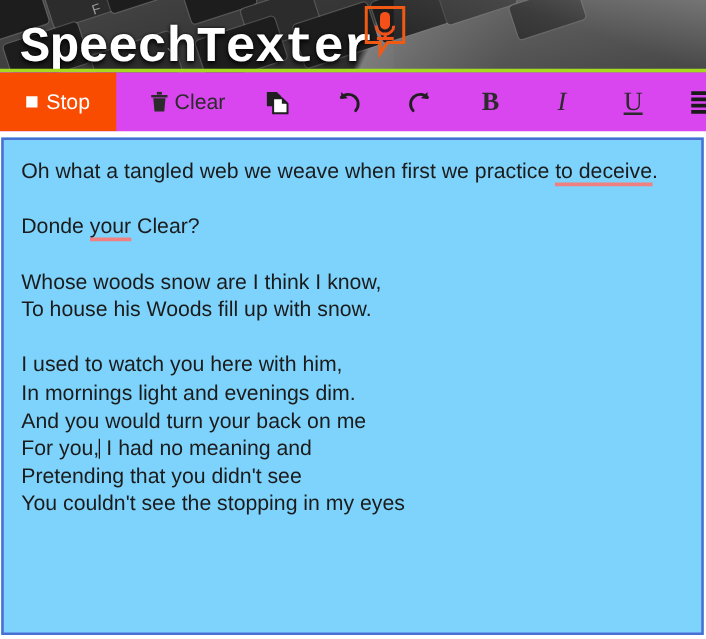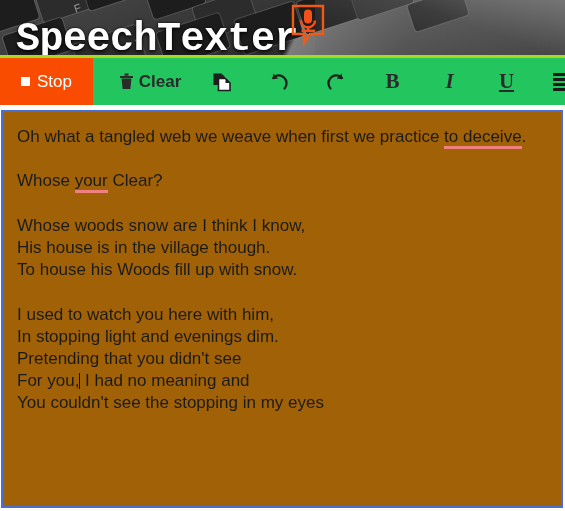--- a/index.html
+++ b/index.html
@@ -92,21 +92,21 @@
     background: #a7d91e;
   }
 
   
   .toolbar {
     position: absolute;
     left: 0;
     top: 58px;
     width: 565px;
     height: 47px;
-    background: #22c55e;
+    background: #d946ef;
     display: flex;
     align-items: stretch;
     overflow: hidden;
   }
   .stop-btn {
     width: 93px;
     flex: 0 0 93px;
     background: #f94c00;
     color: #ffffff;
     display: flex;
@@ -133,21 +133,20 @@
   .tb-btn {
     height: 47px;
     display: flex;
     align-items: center;
     justify-content: center;
     gap: 5px;
     color: #2b2b2b;
     cursor: pointer;
     user-select: none;
     flex: 0 0 auto;
-    font-weight: bold;
   }
   .tb-btn.clear { width: 86px; font-size: 17px; }
   .tb-btn.icononly { width: 57px; }
   .tb-btn.glyph {
     font-size: 21px;
     font-family: "Liberation Serif", serif;
   }
   .tb-btn.glyph.bold { font-weight: bold; }
   .tb-btn.glyph.ital { font-style: italic; }
   .tb-btn.glyph.undl { text-decoration: underline; }
@@ -167,21 +166,21 @@
   .align-ico.left i:nth-child(4) { width: 15px; }
 
   
   .editor {
     position: absolute;
     left: 1px;
     top: 110px;
     width: 562px;
     height: 398px;
     box-sizing: border-box;
-    background: #a16207;
+    background: #7dd3fc;
     border: 2px solid #4a6fd4;
     padding: 14px 12px 12px 14px;
     overflow: hidden;
   }
   .line {
     font-family: "Liberation Sans", sans-serif;
     font-size: 17px;
     line-height: 22.2px;
     color: #1b1b1b;
     white-space: pre;
@@ -300,33 +299,33 @@
 
     </div>
   </div>
 
   <div class="editor">
 
     <div class="line"><span>Oh what a tangled web we weave when first we practice </span><span class="misspell">to deceive</span><span>.</span></div>
 
     <div class="line blank"></div>
 
-    <div class="line"><span>Whose </span><span class="misspell">your</span><span> Clear?</span></div>
+    <div class="line"><span>Donde </span><span class="misspell">your</span><span> Clear?</span></div>
 
     <div class="line blank"></div>
 
     <div class="line">Whose woods snow are I think I know,</div>
-    <div class="line">His house is in the village though.</div>
     <div class="line">To house his Woods fill up with snow.</div>
 
     <div class="line blank"></div>
 
     <div class="line">I used to watch you here with him,</div>
-    <div class="line">In stopping light and evenings dim.</div>
+    <div class="line">In mornings light and evenings dim.</div>
+    <div class="line">And you would turn your back on me</div>
+    <div class="line"><span>For you,</span><span class="caret"></span><span> I had no meaning and</span></div>
+
     <div class="line">Pretending that you didn't see</div>
 
-    <div class="line"><span>For you,</span><span class="caret"></span><span> I had no meaning and</span></div>
-
     <div class="line">You couldn't see the stopping in my eyes</div>
 
   </div>
 
 </div>
 
 </body></html>

